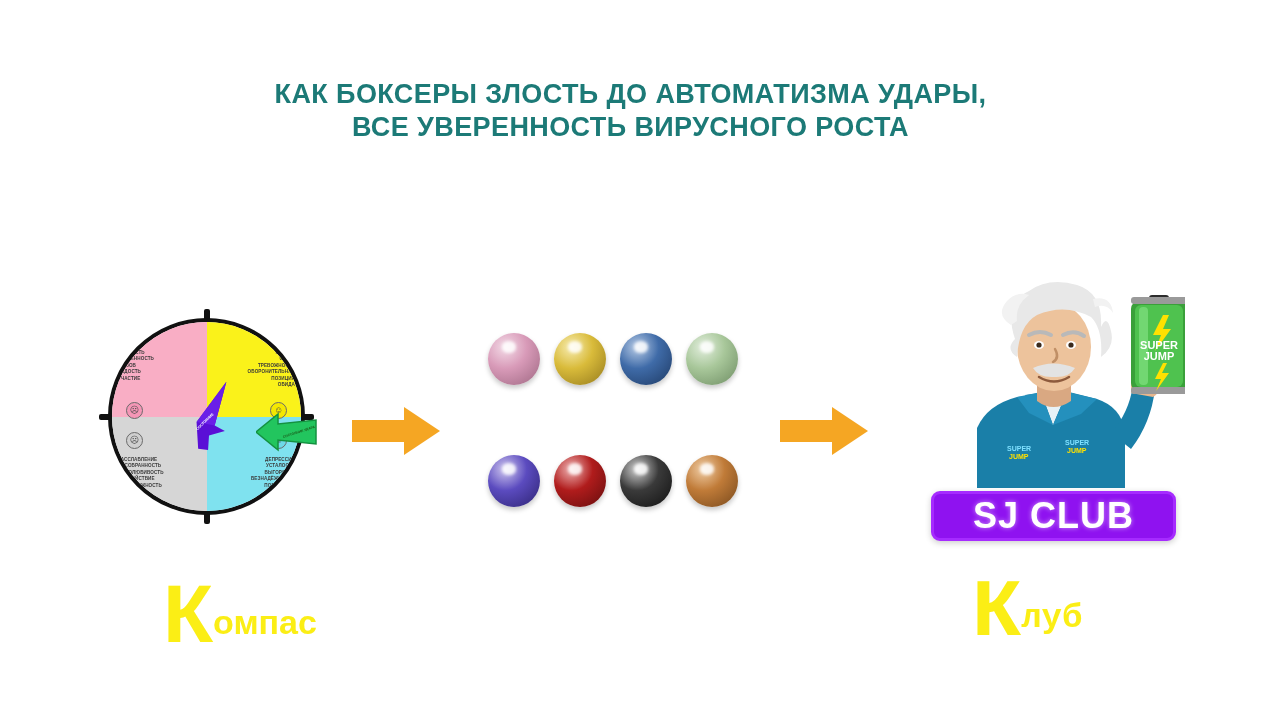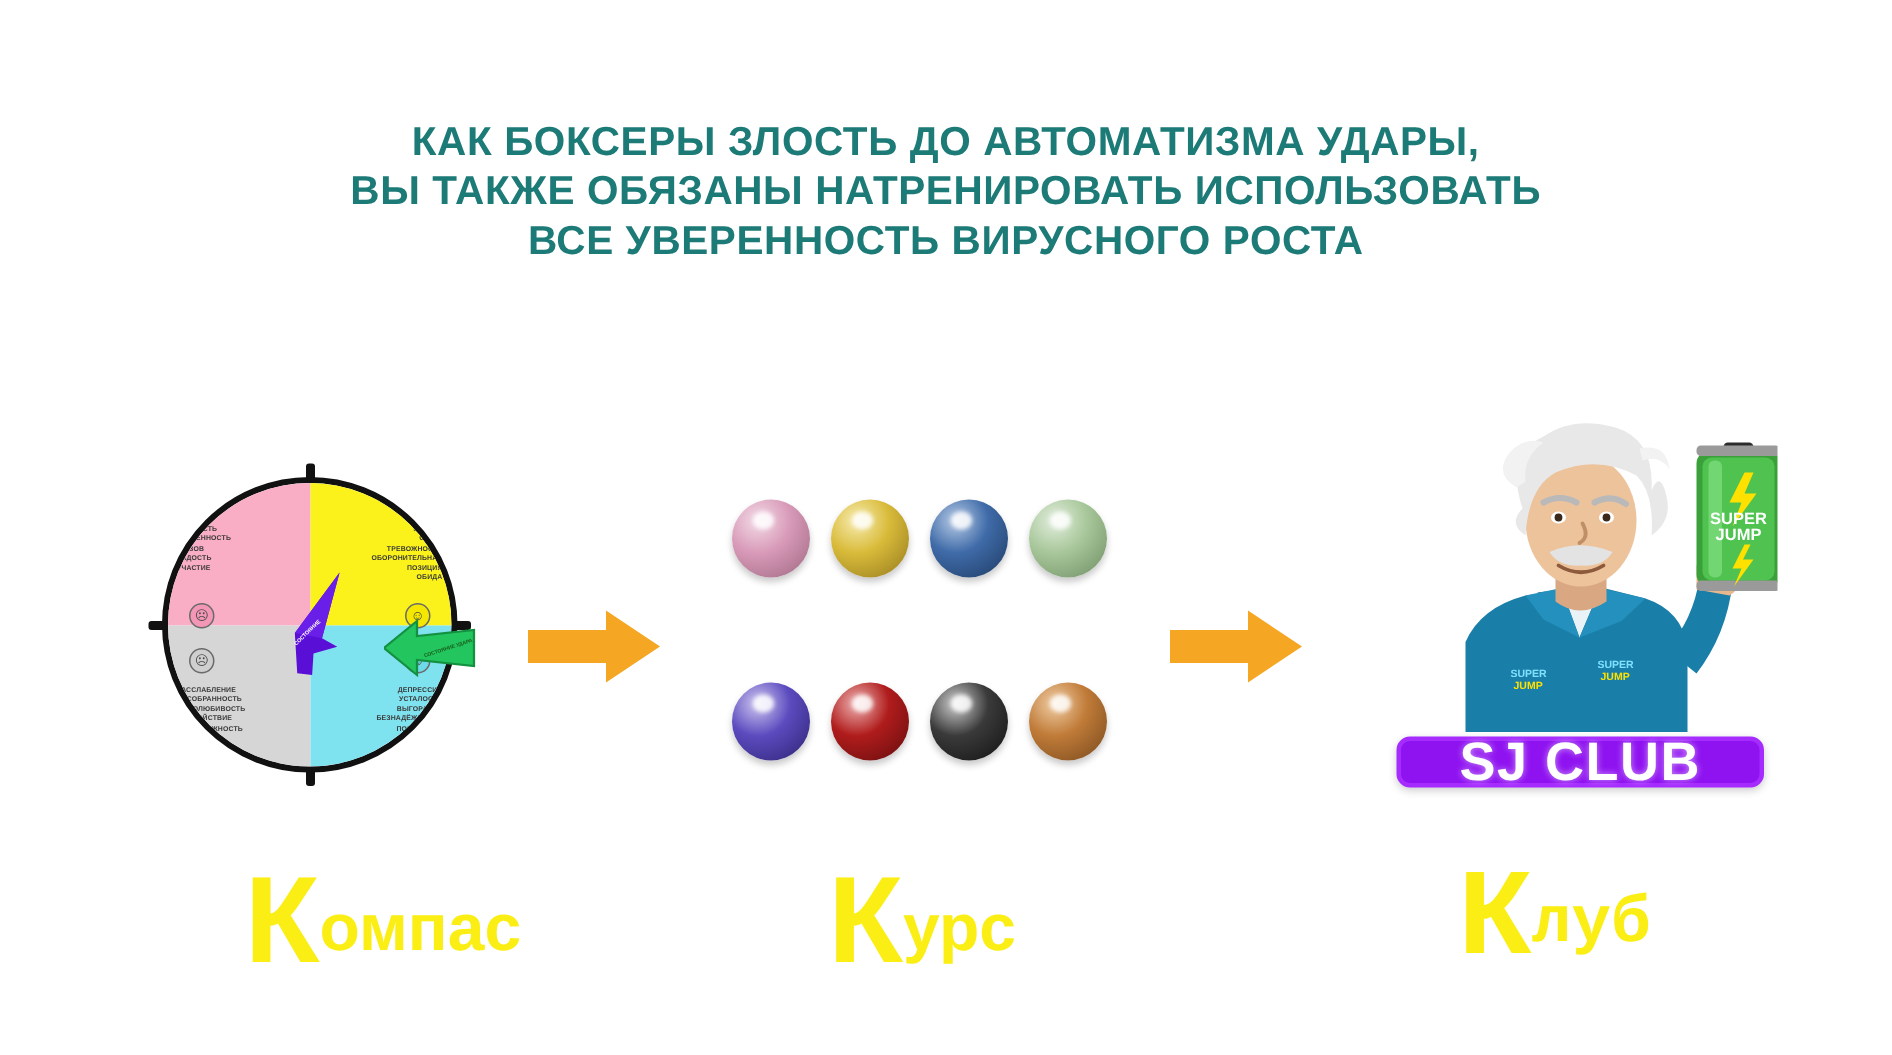--- a/index.html
+++ b/index.html
@@ -138,21 +138,21 @@
     font-size:34px; font-weight:bold;
     color:#1757e8; letter-spacing:3px;
     white-space:nowrap;
   }
 
   
   .club-wrap { position:absolute; left:925px; top:18px; width:260px; height:265px;text-align:center; }
   .einstein { position:absolute; left:0; top:0; width:260px; height:215px; }
   .club-badge {
     position:absolute; left:6px; top:218px;
-    width:245px; height:34px;
+    width:245px; height:50px;
     background:#8f12f0;
     border:3px solid #a62bff;
     border-radius:9px;
     display:flex; align-items:center; justify-content:center;
     box-shadow:0 2px 6px rgba(0,0,0,.2);
   }
   .club-badge span {
     color:#fff; font-weight:bold; font-size:36px;
     letter-spacing:1px;
     text-shadow:0 0 5px rgba(255,255,255,.55);
@@ -161,31 +161,30 @@
   
   .captions { position:absolute; top:565px; left:0; width:1261px; height:110px; }
   .caption {
     position:absolute;
     color:#fbee15;
     font-weight:bold;
     white-space:nowrap;
     line-height:1;
   }
   .caption .big  { font-size:82px; vertical-align:-8px; }
-  .caption .rest { font-size:44px; }
+  .caption .rest { font-size:34px; }
   .cap-1 { left:163px; top:8px; }
   .cap-2 { left:552px; top:8px; }
   .cap-3 { left:972px; top:8px;font-family:Liberation Mono, monospace; }
 </style>
 </head>
 <body>
 
 <div class="title-block">
   <div class="title-line">КАК БОКСЕРЫ ЗЛОСТЬ ДО АВТОМАТИЗМА УДАРЫ,</div>
-  <div class="title-line">ВЫ ТАКЖЕ ОБЯЗАНЫ НАТРЕНИРОВАТЬ ИСПОЛЬЗОВАТЬ</div>
   <div class="title-line">ВСЕ УВЕРЕННОСТЬ ВИРУСНОГО РОСТА</div>
 </div>
 
 <div class="stage">
 
   <div class="compass-wrap">
     <div class="notch n-top"></div>
     <div class="notch n-bot"></div>
     <div class="notch n-left"></div>
     <div class="notch n-right"></div>
@@ -328,19 +327,16 @@
       <span>SJ CLUB</span>
     </div>
   </div>
 
 </div>
 
 <div class="captions">
   <div class="caption cap-1">
     <span class="big">К</span><span class="rest">омпас</span>
   </div>
-  <div class="caption cap-2">
-    <span class="big">К</span><span class="rest">урс</span>
-  </div>
   <div class="caption cap-3">
     <span class="big">К</span><span class="rest">луб</span>
   </div>
 </div>
 
 </body></html>

